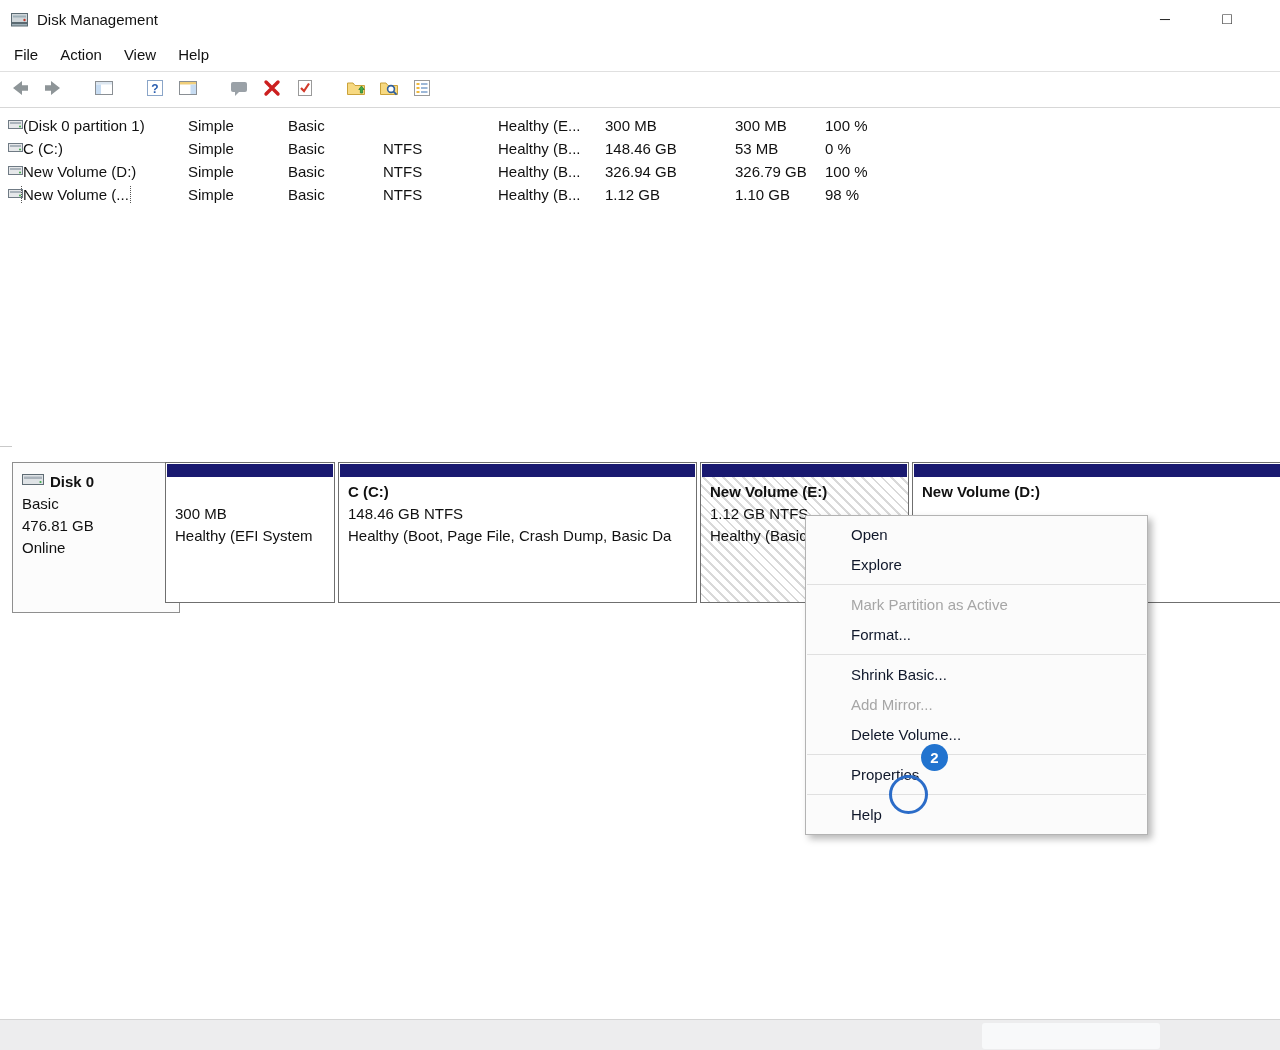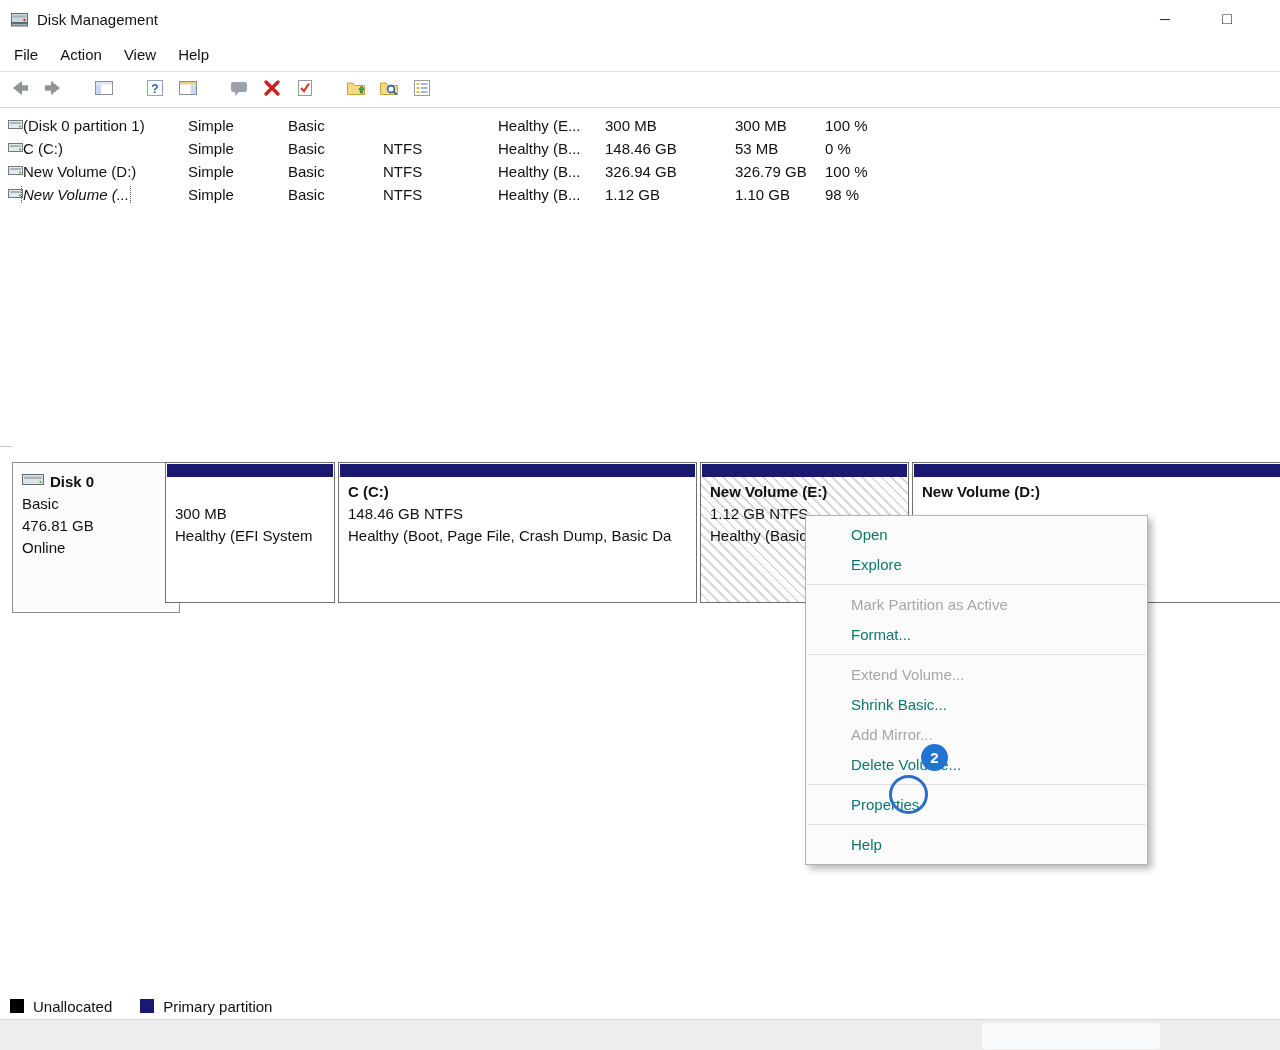--- a/index.html
+++ b/index.html
@@ -29,21 +29,21 @@
 
   
   .lv{position:absolute;top:114px;left:0;width:100%;height:332px;background:#fff;border-bottom:1px solid #c9c9c9;}
   .lv-grid{display:grid;grid-template-columns:180px 100px 95px 115px 107px 130px 90px 123px 1fr;}
   .lv-header{height:24px;border-top:1px solid #e2e2e2;border-bottom:1px solid #e2e2e2;}
   .hcell{height:100%;display:flex;align-items:center;padding-left:8px;border-right:1px solid #e2e2e2;color:#000;white-space:nowrap;overflow:hidden;}
   .hcell.filler{border-right:none;}
   .lv-row{height:23px;align-items:center;}
   .cell{padding-left:8px;white-space:nowrap;overflow:hidden;}
   .vol-cell{display:flex;align-items:center;gap:0;}
-  .vol-label.focused{outline:1px dotted #555;outline-offset:1px;font-style:italic;}
+  .vol-label.focused{outline:1px dotted #555;outline-offset:1px;}
 
   
   .graph{position:absolute;top:446px;left:12px;width:100%;height:549px;background:#fff;}
   .disk-info{position:absolute;top:16px;left:0;width:151px;height:141px;border:1px solid #8f8f8f;background:#fcfcfc;
              padding:8px 6px 0 9px;line-height:22px;}
   .disk-title{font-weight:bold;display:flex;align-items:center;gap:6px;}
   .partitions{position:absolute;top:16px;left:153px;width:1126px;height:141px;display:flex;gap:3px;}
   .part{position:relative;border:1px solid #6f6f6f;background:#fff;display:flex;flex-direction:column;}
   .part-strip{height:13px;background:#191970;margin:1px 1px 0 1px;flex:none;}
   .part-body{flex:1;padding:4px 9px;line-height:22px;overflow:hidden;}
@@ -59,21 +59,21 @@
   .legend-label{margin-left:9px;}
   .legend-gap{width:28px;}
 
   
   .bottom-strip{position:absolute;top:1019px;left:0;width:100%;height:31px;background:#ededee;border-top:1px solid #d4d4d4;}
   .bottom-highlight{position:absolute;left:982px;top:3px;width:178px;height:26px;background:#f8f9fa;border-radius:3px;}
 
   
   .context-menu{position:absolute;top:515px;left:805px;width:341px;background:#fbfbfb;border:1px solid #b3b3b3;
                 box-shadow:4px 4px 7px rgba(0,0,0,0.28);padding:4px 0;z-index:10;}
-  .cm-item{height:30px;line-height:30px;padding-left:45px;color:#0f766e;white-space:nowrap;}
+  .cm-item{height:30px;line-height:30px;padding-left:45px;color:#0f172a;white-space:nowrap;}
   .cm-item.disabled{color:#a6a6a6;}
   .cm-sep{height:1px;background:#e0e0e0;margin:4px 1px 5px 1px;}
 
   
   .step-badge{position:absolute;left:921px;top:744px;width:27px;height:27px;border-radius:50%;background:#2173cf;
               color:#fff;font-weight:bold;font-size:15px;display:flex;align-items:center;justify-content:center;z-index:12;}
   .click-ring{position:absolute;left:889px;top:775px;width:33px;height:33px;border:3px solid #2b6cc8;border-radius:50%;z-index:12;}
 </style>
 </head>
 <body>
@@ -329,40 +329,32 @@
         <div class="part-strip"></div>
         <div class="part-body">
           <div class="ptitle">New Volume  (D:)</div>
           <div></div>
           <div></div>
         </div>
       </div>
     </div>
   </div>
 
-  <div class="legend">
-    <span class="swatch unallocated"></span>
-    <span class="legend-label">Unallocated</span>
-    <span class="legend-gap"></span>
-    <span class="swatch primary"></span>
-    <span class="legend-label">Primary partition</span>
-  </div>
 
   <div class="bottom-strip">
     <div class="bottom-highlight"></div>
   </div>
 
   <div class="context-menu">
     <div class="cm-item">Open</div>
     <div class="cm-item">Explore</div>
     <div class="cm-sep"></div>
     <div class="cm-item disabled">Mark Partition as Active</div>
     <div class="cm-item">Format...</div>
     <div class="cm-sep"></div>
-    <div class="cm-item disabled">Extend Volume...</div>
     <div class="cm-item">Shrink Basic...</div>
     <div class="cm-item disabled">Add Mirror...</div>
     <div class="cm-item">Delete Volume...</div>
     <div class="cm-sep"></div>
     <div class="cm-item">Properties</div>
     <div class="cm-sep"></div>
     <div class="cm-item">Help</div>
   </div>
 
   <div class="step-badge">2</div>

